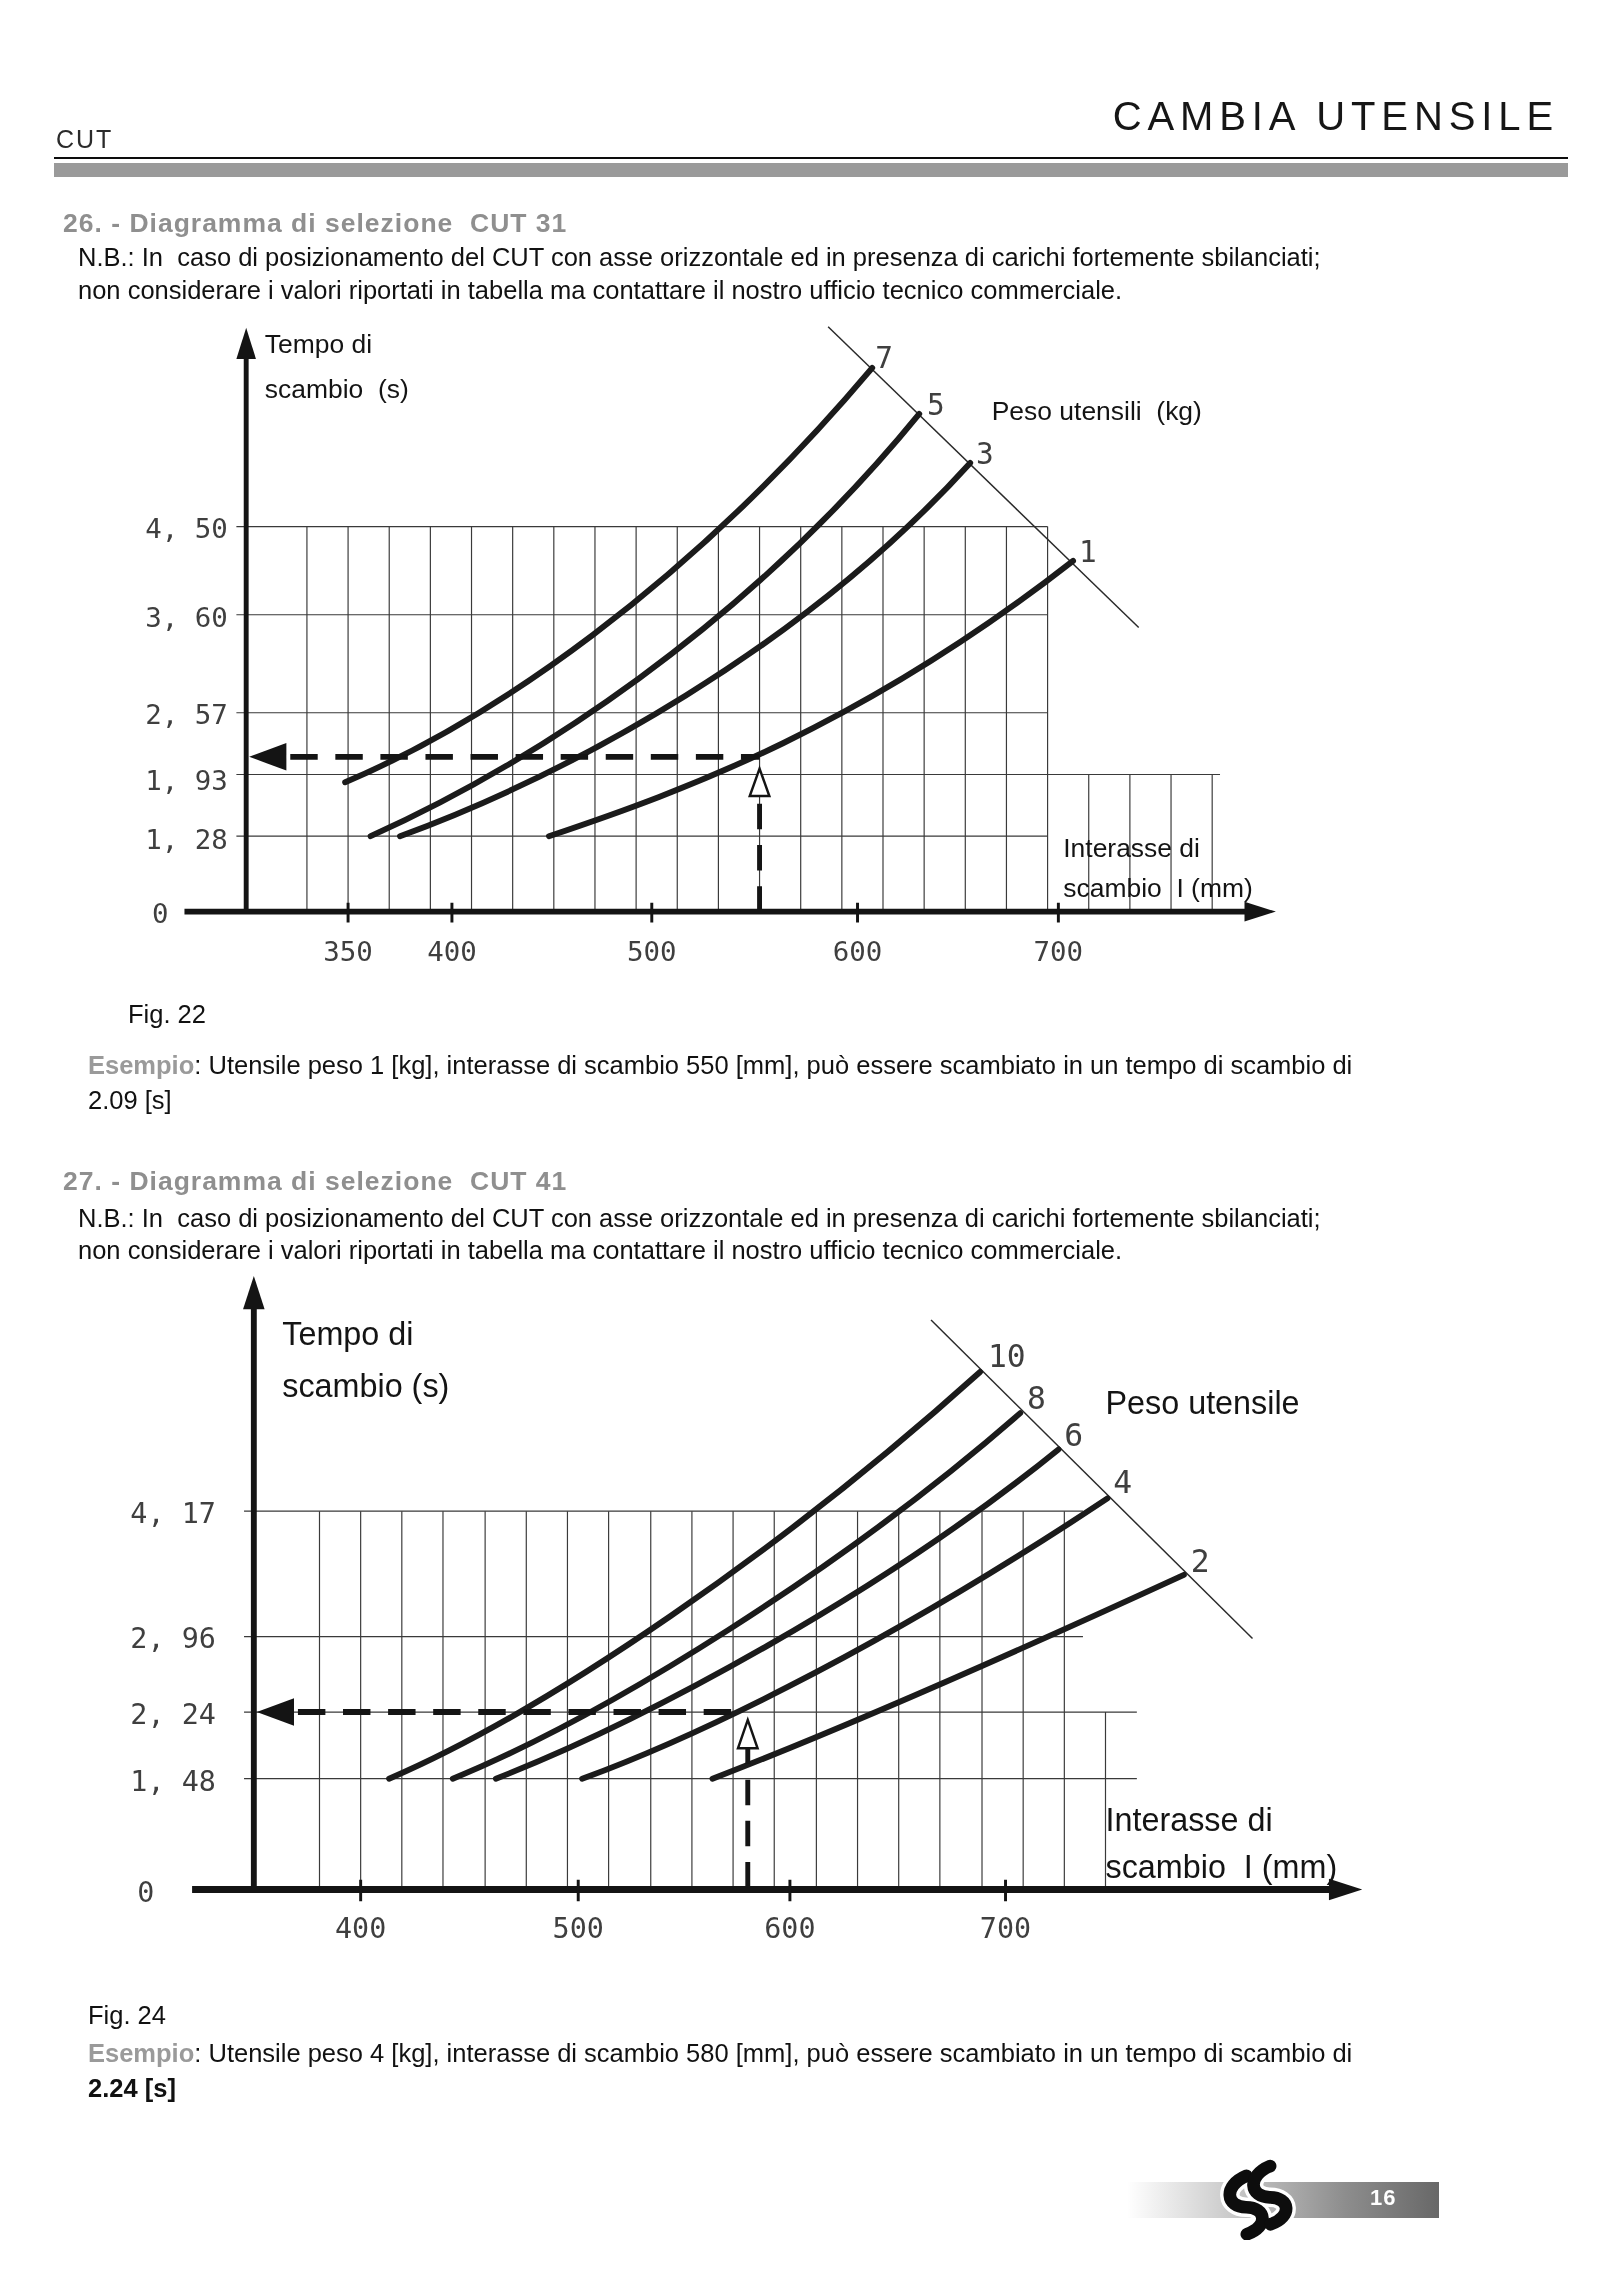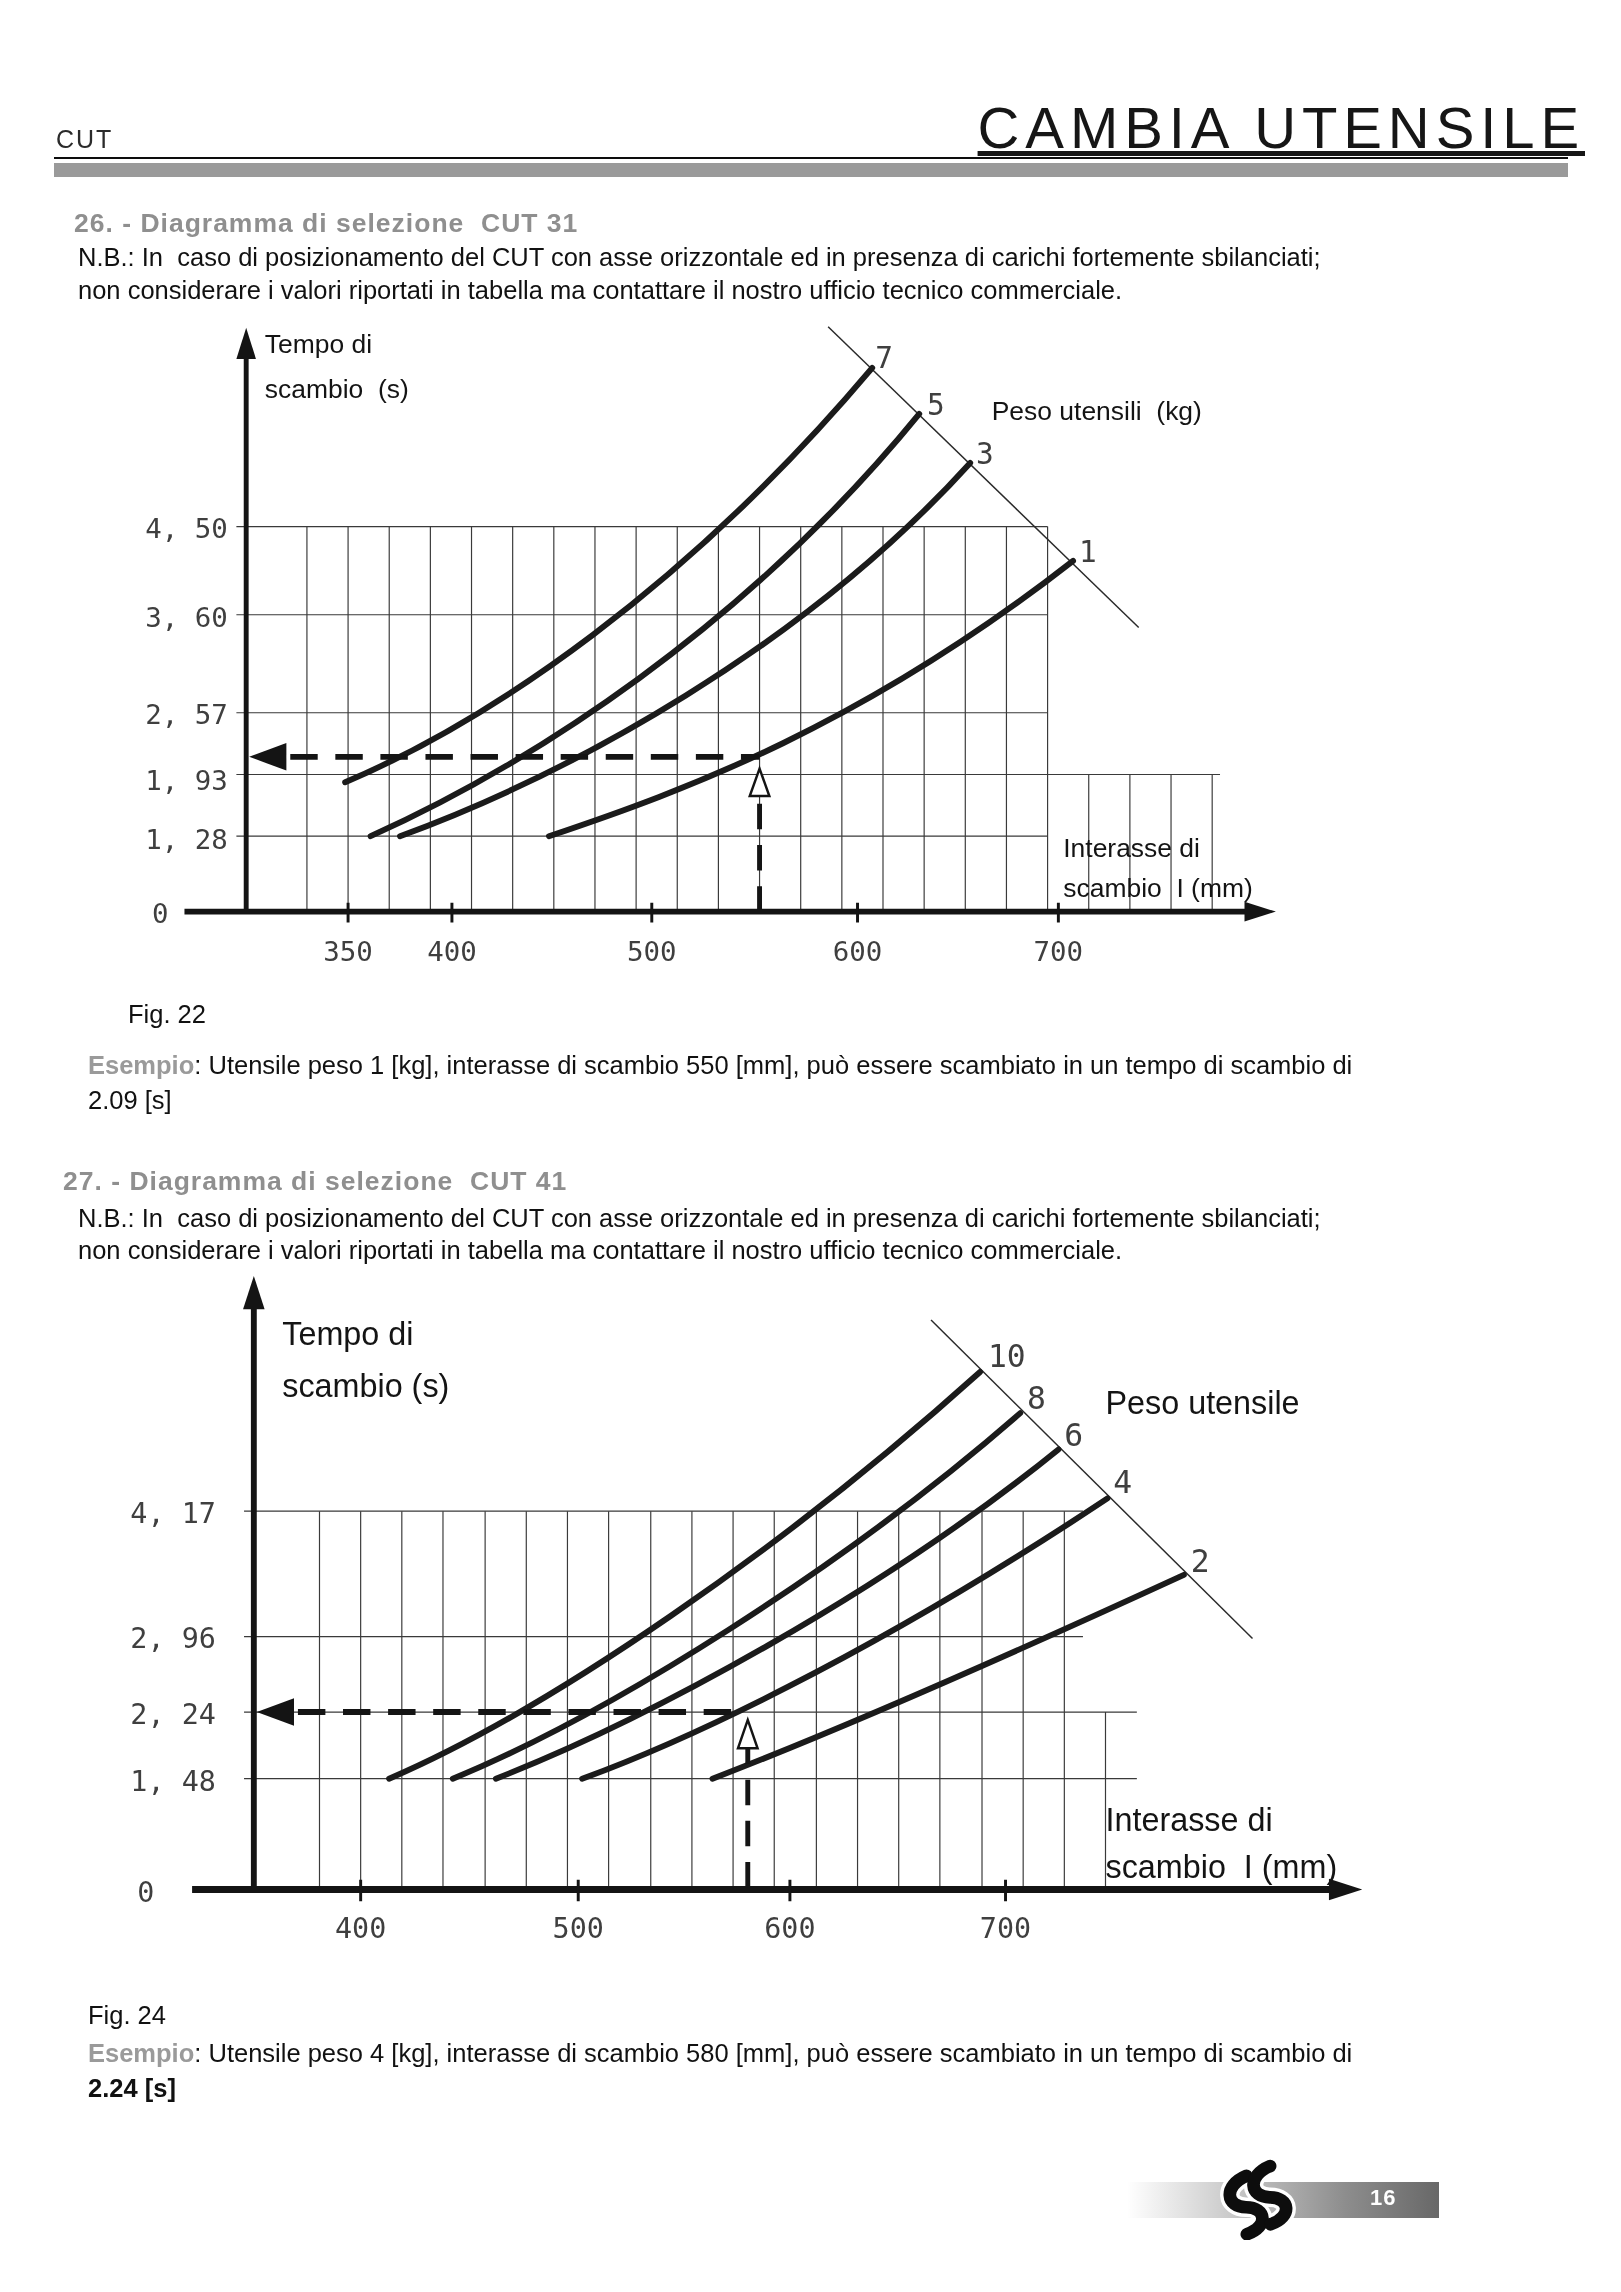--- a/index.html
+++ b/index.html
@@ -1,22 +1,22 @@
 <!DOCTYPE html>
 <html><head>
 <meta charset="utf-8">
 <style>
   html,body{margin:0;padding:0;background:#e8e8e8;}
   .page{position:relative;width:1621px;height:2293px;background:#ffffff;overflow:hidden;
         font-family:"Liberation Sans",sans-serif;color:#1a1a1a;}
   .abs{position:absolute;}
   .pre{white-space:pre;}
   .hdr-cut{left:56px;top:125px;font-size:25px;letter-spacing:2px;color:#2b2b2b;}
-  .hdr-title{right:36px;top:94px;font-size:58px;letter-spacing:5.9px;color:#161616;
-             font-stretch:condensed;text-decoration:underline;}
+  .hdr-title{right:62px;top:94px;font-size:40px;letter-spacing:5.9px;color:#161616;
+             font-stretch:condensed;}
   .hdr-rule{left:54px;right:53px;top:157px;height:2px;background:#0d0d0d;}
   .hdr-bar{left:54px;right:53px;top:163px;height:13.7px;background:#9a9a9a;}
   .sec-h{font-size:26.5px;font-weight:bold;color:#8f8f8f;letter-spacing:1px;}
   .body-t{font-size:25.5px;color:#111111;}
   .esempio-lbl{font-weight:bold;color:#9a9a9a;}
   .fig-cap{font-size:25.5px;color:#111111;}
   svg text{font-family:"DejaVu Sans Mono",monospace;fill:#3f3f3f;}
   svg text.lbl{font-family:"Liberation Sans",sans-serif;fill:#141414;}
   .footer-bar{left:1127px;top:2182px;width:312px;height:36px;
               background:linear-gradient(to right,#ffffff 0%,#cfcfcf 30%,#8d8d8d 70%,#686868 100%);}
@@ -25,21 +25,21 @@
 </head>
 <body>
 
 <div class="page">
 
   <div class="abs hdr-cut pre">CUT</div>
   <div class="abs hdr-title pre">CAMBIA UTENSILE</div>
   <div class="abs hdr-rule"></div>
   <div class="abs hdr-bar"></div>
 
-  <div class="abs sec-h pre" style="left:63px;top:208px;margin-left:11px;">26. - Diagramma di selezione  CUT 31</div>
+  <div class="abs sec-h pre" style="left:63px;top:208px;">26. - Diagramma di selezione  CUT 31</div>
   <div class="abs body-t pre" style="left:78px;top:243px;">N.B.: In  caso di posizionamento del CUT con asse orizzontale ed in presenza di carichi fortemente sbilanciati;</div>
   <div class="abs body-t pre" style="left:78px;top:276px;">non considerare i valori riportati in tabella ma contattare il nostro ufficio tecnico commerciale.</div>
 
   <svg class="abs" style="left:0;top:314px;" width="1621" height="676" viewBox="0 320 1654 690">
 
     <path fill="none" stroke="#3a3a3a" stroke-width="1.2" d="M313,537V930M355,537V930M397,537V930M439,537V930M481,537V930M523,537V930M565,537V930M607,537V930M649,537V930M691,537V930M733,537V930M775,537V930M817,537V930M859,537V930M901,537V930M943,537V930M985,537V930M1027,537V930M1069,537V930M1111,790V930M1153,790V930M1195,790V930M1237,790V930"></path>
     <path fill="none" stroke="#3a3a3a" stroke-width="1.2" d="M241,537H1069M241,627H1069M241,727H1069M241,790H1245M241,853H1069"></path>
 
     <line x1="845" y1="333" x2="1162" y2="640" stroke="#2a2a2a" stroke-width="1.5"></line>
 

